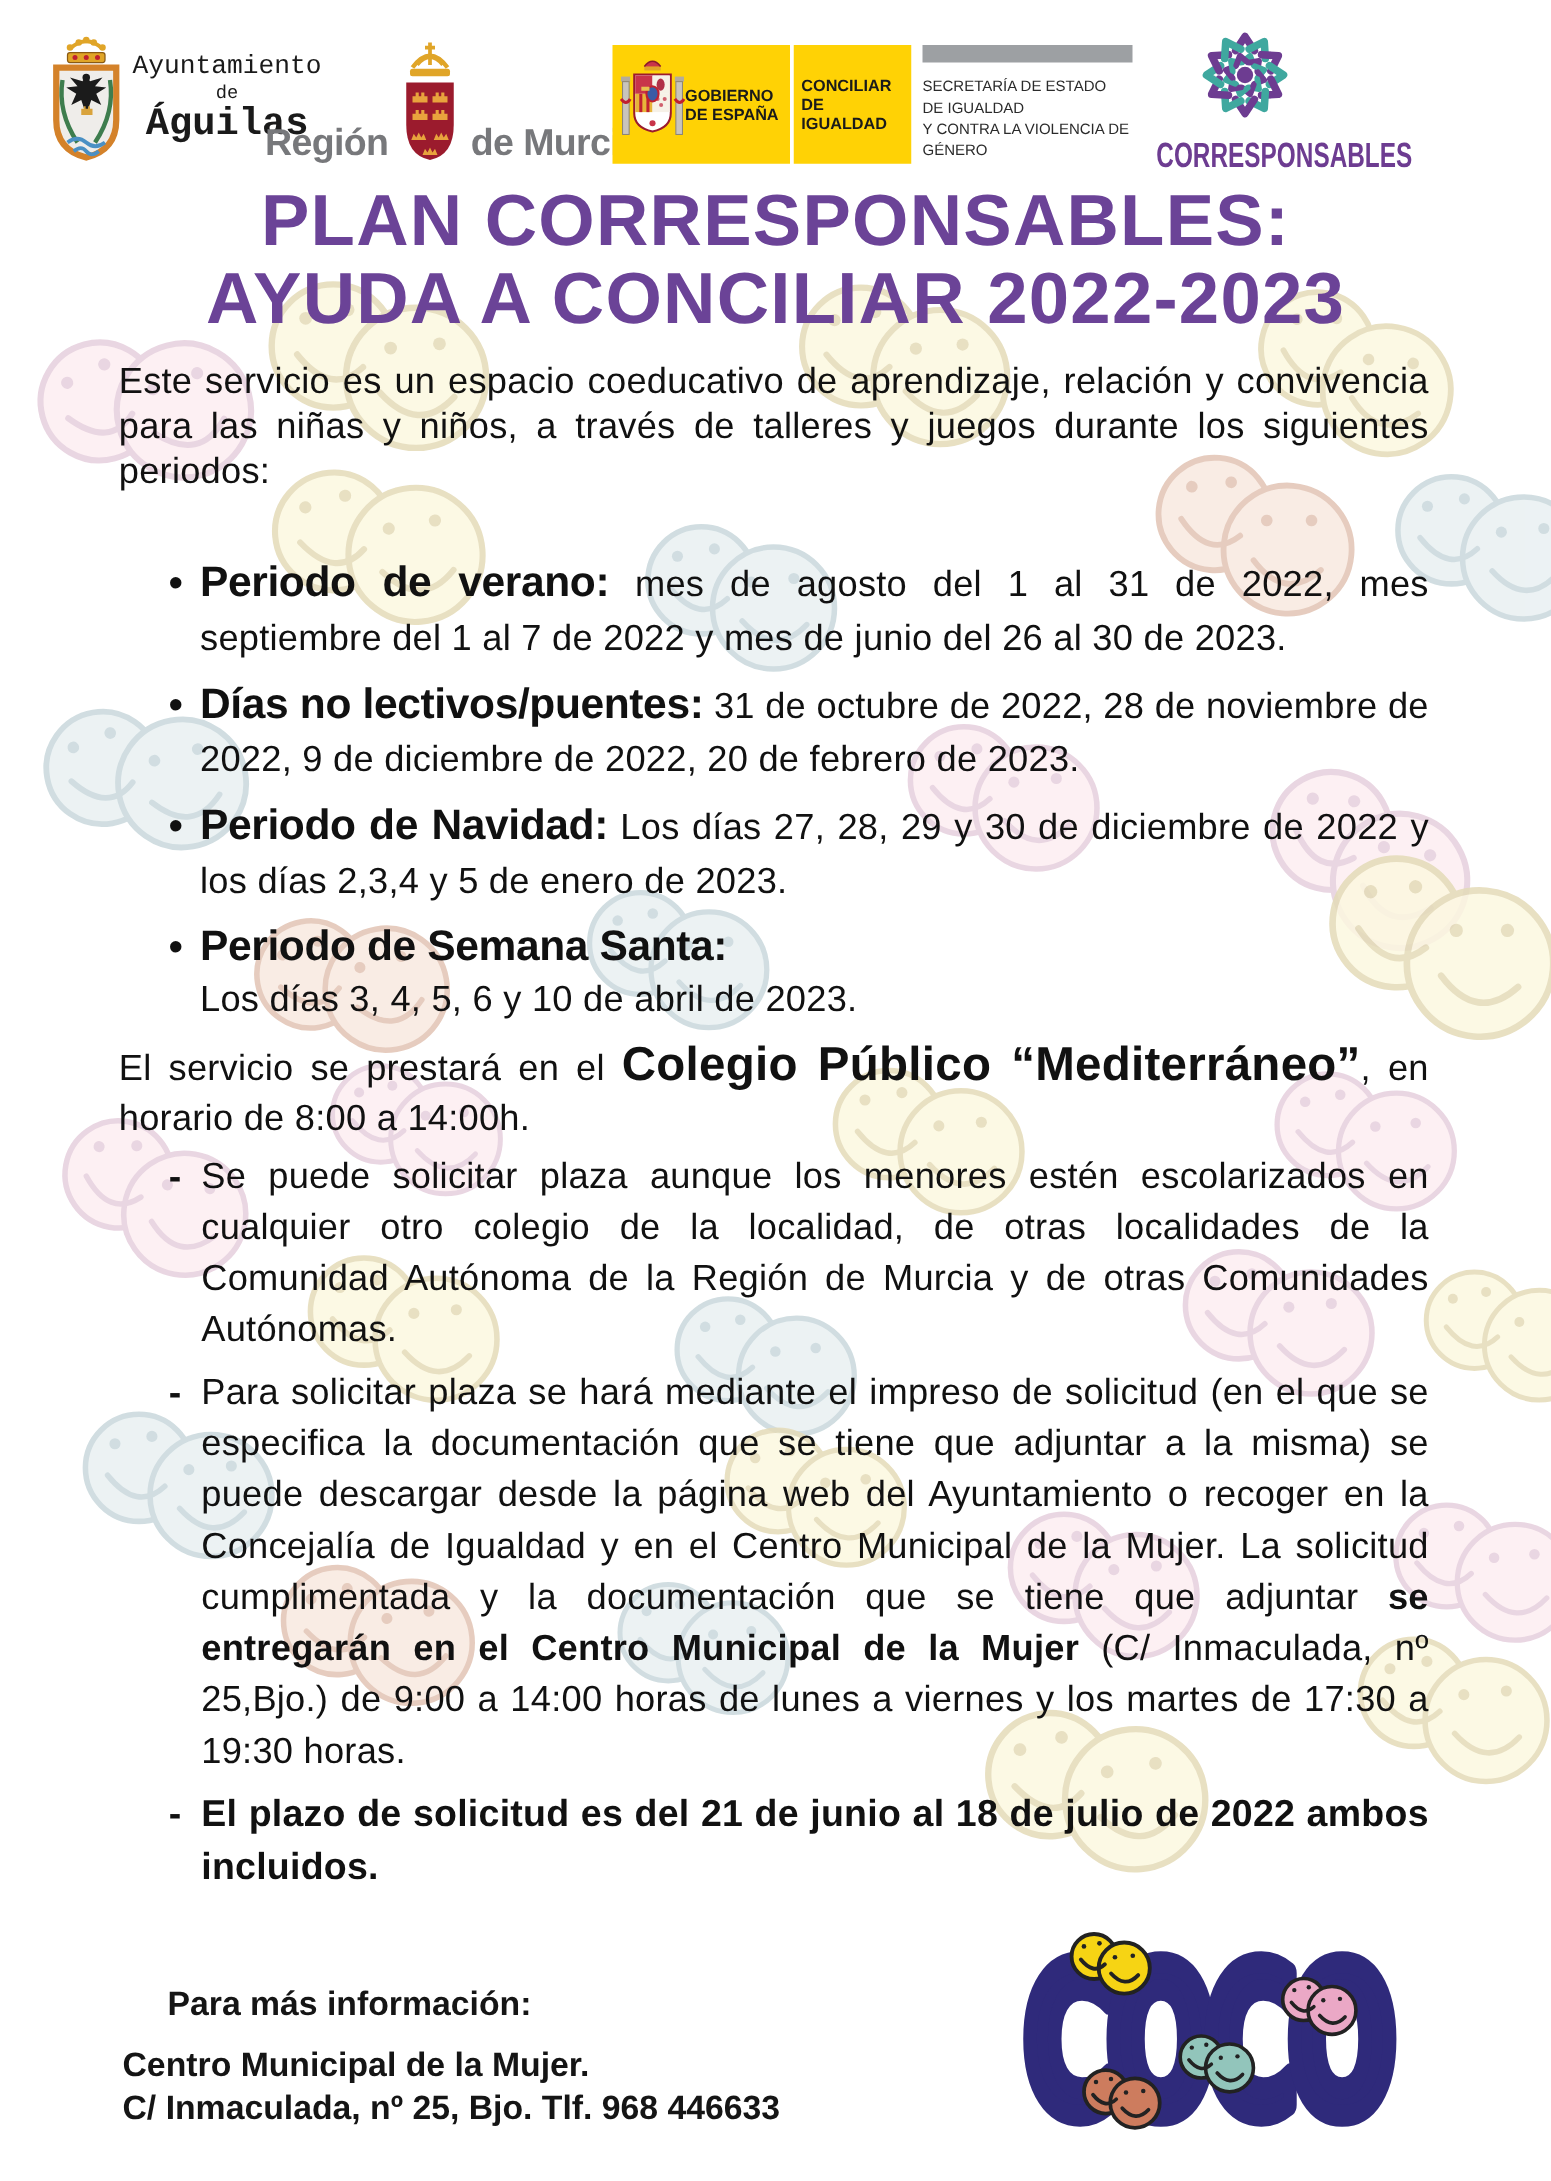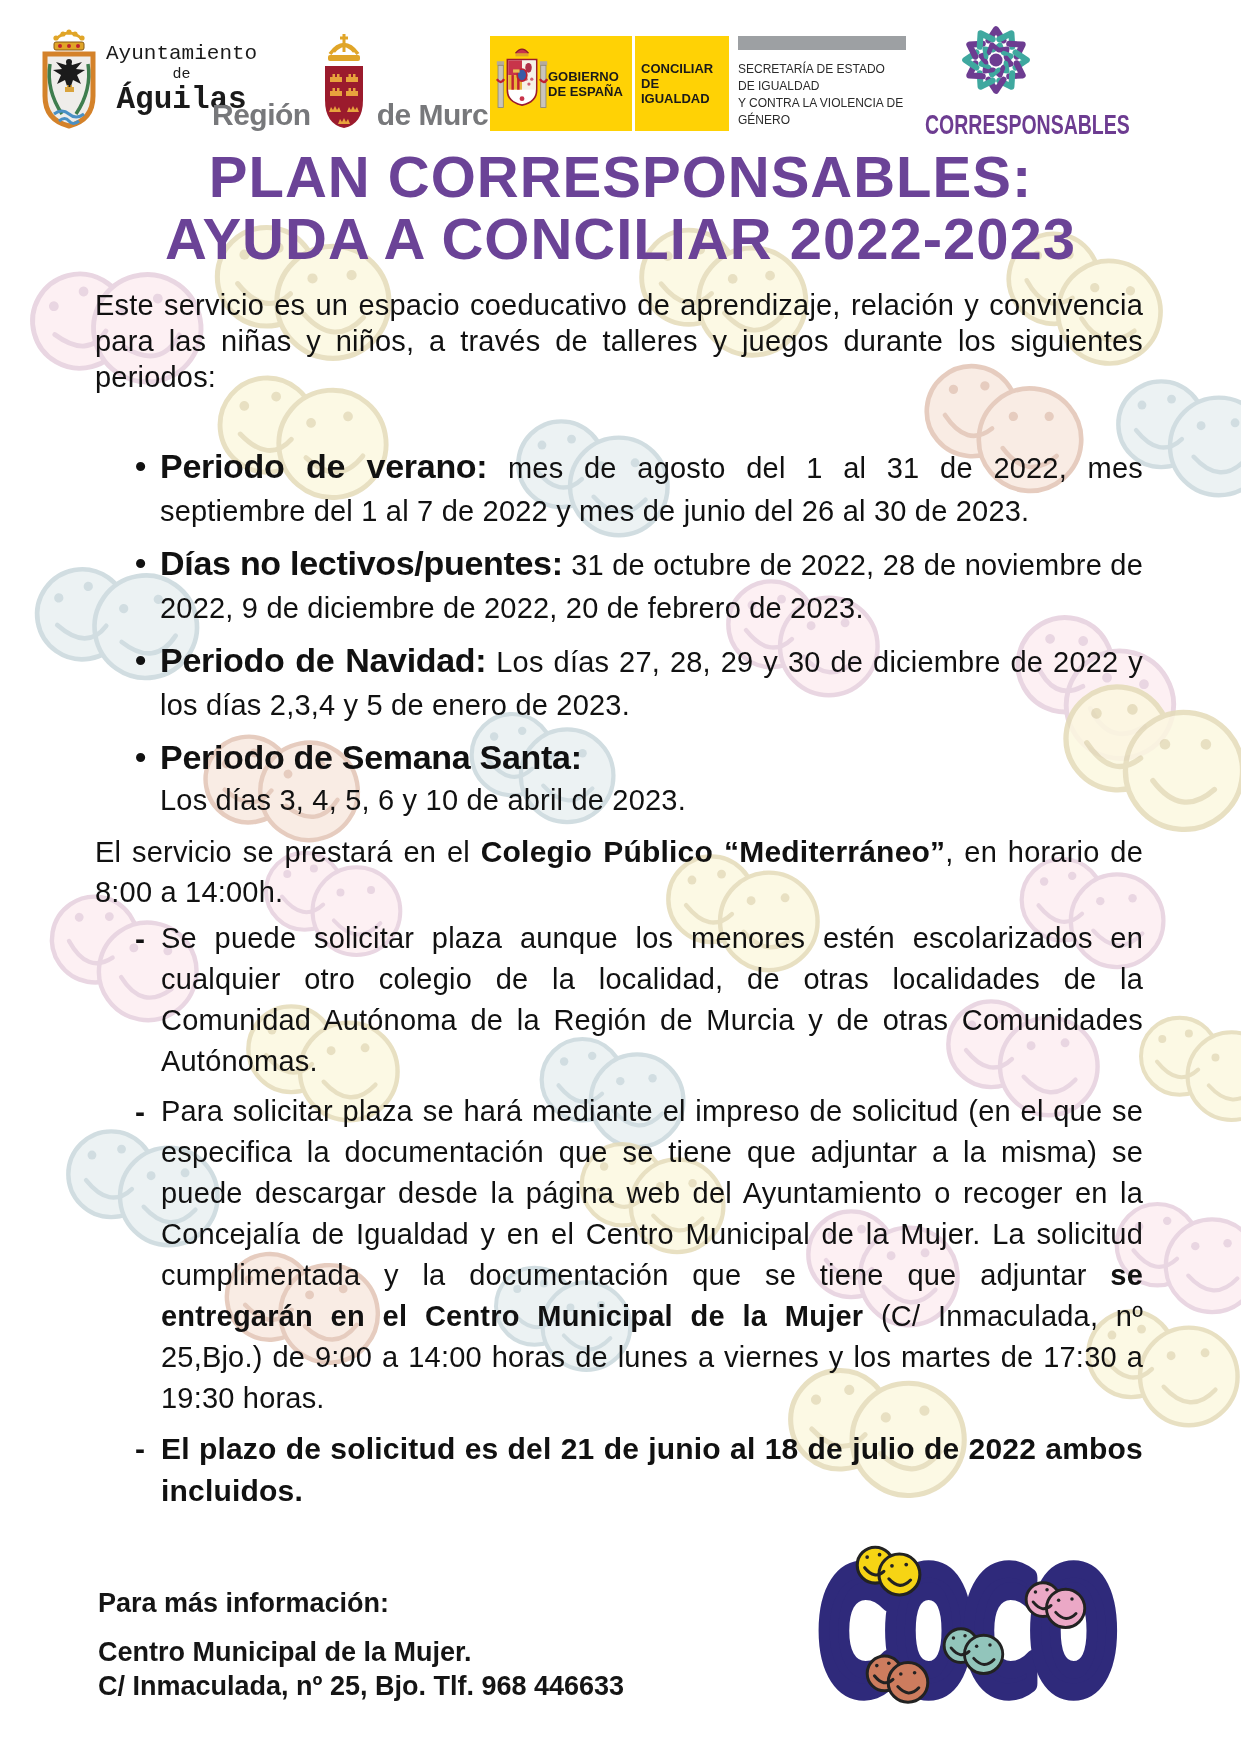--- a/index.html
+++ b/index.html
@@ -50,31 +50,31 @@
   .blist{list-style:none;margin:50px 0 0;padding:0;}
   .blist li{position:relative;padding-left:65px;text-align:justify;font-size:29px;line-height:43px;
             margin-bottom:9px;letter-spacing:.2px;}
   .mk{position:absolute;left:40px;top:0;font-weight:bold;}
   .mk-b{font-size:32px;}
   .blabel{font-size:34px;letter-spacing:-.3px;}
   .block{display:block;}
 
   .service{margin:10px 0 0;font-size:29px;line-height:40px;text-align:justify;letter-spacing:.2px;}
   .nocost{margin:0;}
-  .svc-bold{font-size:30px;}
+  .svc-bold{font-size:38px;}
 
   .dlist{list-style:none;margin:6px 0 0;padding:0;}
   .dlist li{position:relative;padding-left:66px;text-align:justify;font-size:29px;line-height:41px;
             margin-bottom:9px;letter-spacing:.2px;}
   .mk-d{font-size:30px;top:0;}
   .dbold{font-size:30px;}
 
   
   .footer{position:absolute;left:98px;top:1588px;font-weight:bold;color:#151515;}
-  .f-info{font-size:27px;margin-bottom:16px;}
+  .f-info{font-size:27px;margin-bottom:16px;margin-left:36px;}
   .f-l{font-size:27px;line-height:34px;}
   .coco{position:absolute;left:792px;top:1540px;}
 </style>
 </head>
 <body>
 
 <div class="page">
   <div id="wm-layer" class="watermarks">
       <div class="wm" style="left: 21.5px; top: 257.4px; transform: rotate(-15deg);"><svg width="187.00000000000003" height="146.3" viewBox="0 0 115 90">
           <g fill="#fdeef1" stroke="#e6cfdd" stroke-width="3">

